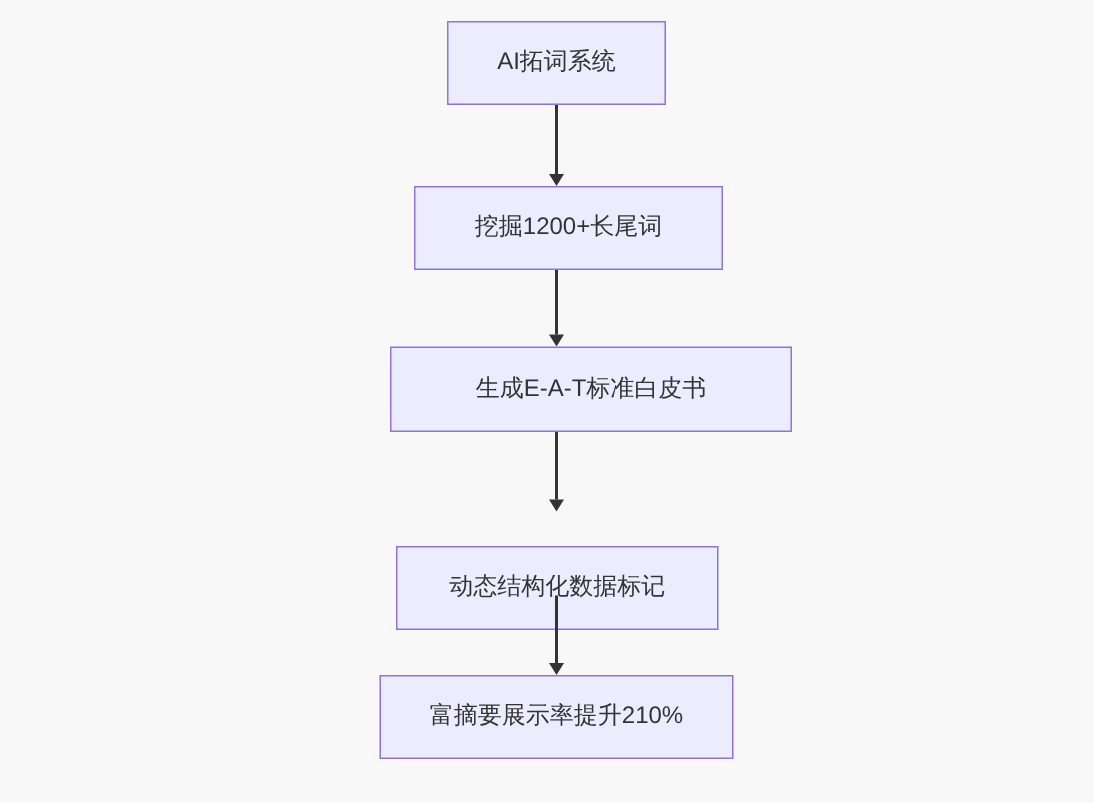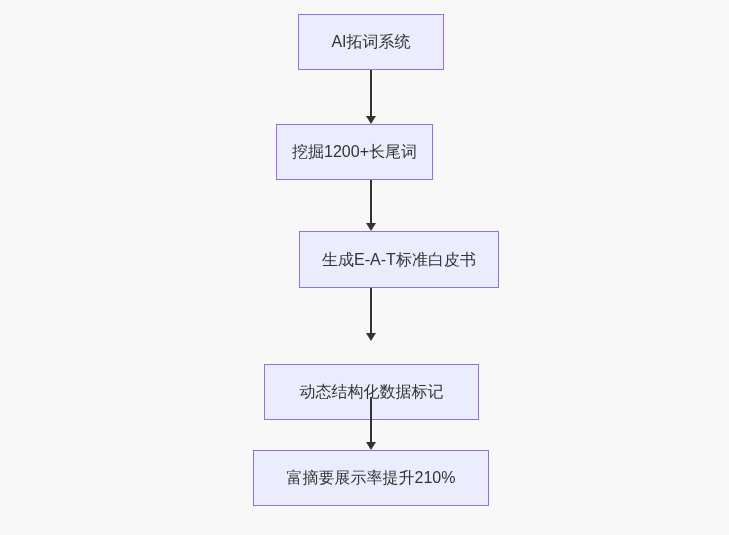--- a/index.html
+++ b/index.html
@@ -61,30 +61,30 @@
 
   <div class="node" style="left:298px; top:14px; width:146px; height:56px;">
     <span class="node-label">AI拓词系统</span>
   </div>
 
   <div class="arrow" style="left:371px; top:70px; height:54px;">
     <div class="arrow-line"></div>
     <div class="arrow-head"></div>
   </div>
 
-  <div class="node" style="left:276px; top:124px; width:157px; height:56px;">
+  <div class="node" style="left:276px; top:124px; width:206px; height:56px;">
     <span class="node-label">挖掘1200+长尾词</span>
   </div>
 
   <div class="arrow" style="left:371px; top:180px; height:51px;">
     <div class="arrow-line"></div>
     <div class="arrow-head"></div>
   </div>
 
-  <div class="node" style="left:260px; top:231px; width:200px; height:57px;margin-left:39px;">
+  <div class="node" style="left:260px; top:231px; width:268px; height:57px;">
     <span class="node-label">生成E-A-T标准白皮书</span>
   </div>
 
   <div class="arrow" style="left:371px; top:288px; height:53px;">
     <div class="arrow-line"></div>
     <div class="arrow-head"></div>
   </div>
 
   <div class="node" style="left:264px; top:341px; width:215px; height:56px;margin-top:23px;">
     <span class="node-label">动态结构化数据标记</span>

